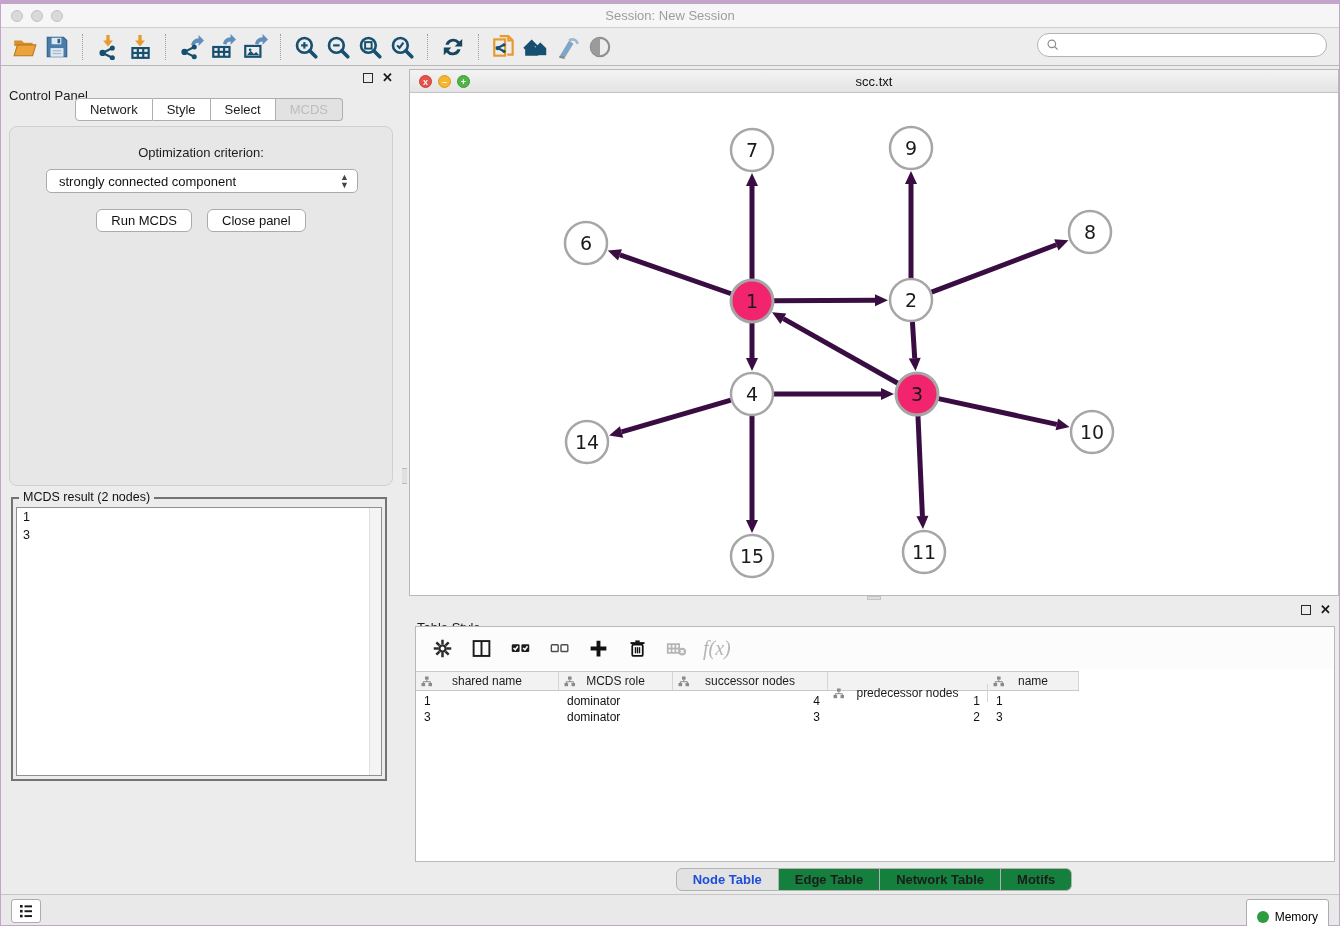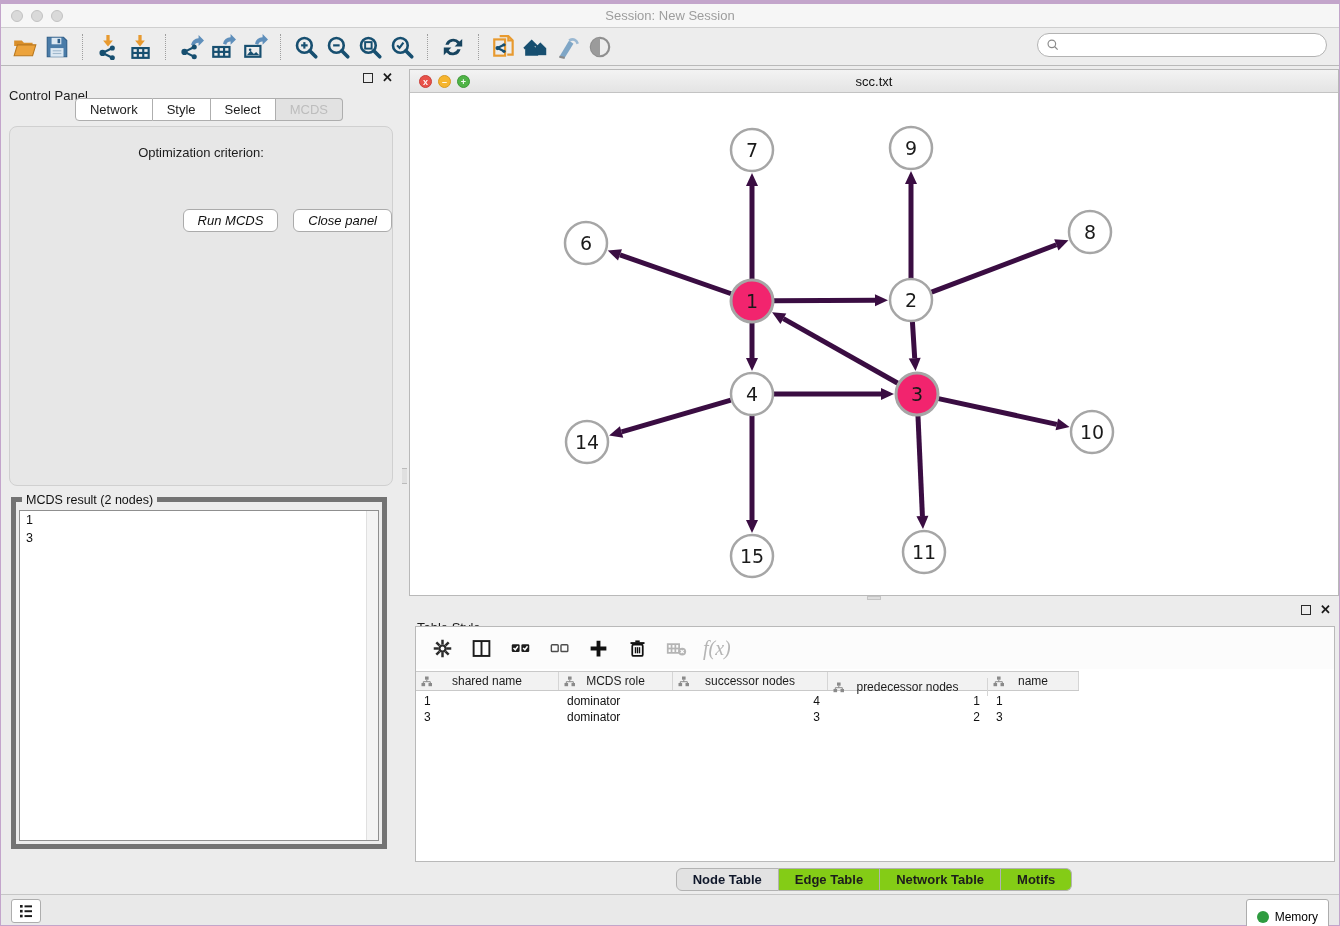--- a/index.html
+++ b/index.html
@@ -32,24 +32,24 @@
   .tabrow { position:absolute; left:0; top:30px; width:100%; display:flex; justify-content:center; }
   .tab { border:1px solid #aeaeae; border-left:none; background:#fff; font-size:13px; color:#1c1c1c; padding:3px 14px; cursor:default; }
   .tab:first-child { border-left:1px solid #aeaeae; border-radius:4px 0 0 4px;margin-left:16px; }
   .tab:last-child { border-radius:0 4px 4px 0; }
   .tab.selected { background:#e2e2e2; color:#bdbdbd; }
 
   .optbox { position:absolute; left:8px; top:58px; width:384px; height:360px; background:#e7e7e7; border:1px solid #d0d0d0; border-radius:8px; }
   .optlabel { position:absolute; left:0; right:0; top:18px; text-align:center; font-size:13px; color:#1c1c1c; }
   .macselect { position:absolute; left:36px; top:42px; width:312px; height:24px; background:#fff; border:1px solid #ababab; border-radius:5px; font-size:13px; color:#111; display:flex; align-items:center; padding-left:12px; }
   .stepper { position:absolute; right:8px; top:3px; display:flex; flex-direction:column; line-height:8px; font-size:9px; color:#444; }
-  .btnrow { position:absolute; left:0; right:0; top:82px; display:flex; justify-content:flex-end; gap:15px;font-style:italic; }
+  .btnrow { position:absolute; left:0; right:0; top:82px; display:flex; justify-content:center; gap:15px; }
   .btn { background:#fff; border:1px solid #ababab; border-radius:6px; font-size:13px; color:#111; padding:3px 14px; min-width:92px; text-align:center; cursor:default; }
 
-  .fieldset { position:absolute; left:10px; top:429px; width:376px; height:352px; border:5px solid #737373; }
+  .fieldset { position:absolute; left:10px; top:429px; width:376px; height:284px; border:2px solid #737373; }
   .legend { position:absolute; left:6px; top:-9px; background:#ececec; padding:0 4px; font-size:12.5px; color:#111; }
   .listbox { position:absolute; left:3px; top:8px; right:3px; bottom:3px; background:#fff; border:1px solid #8f8f8f; font-size:12.5px; color:#111; }
   .listbox .item { padding:1px 6px; line-height:16px; }
   .list-scroll { position:absolute; right:0; top:0; bottom:0; width:12px; background:#f4f4f4; border-left:1px solid #e0e0e0; }
 
   
   .vsplit { position:absolute; left:400px; top:64px; width:8px; height:826px; background:#ececec; }
   .vsplit .grip { position:absolute; left:1px; top:400px; width:5px; height:16px; border-top:1px solid #bbb; border-bottom:1px solid #bbb; background:#e0e0e0; }
   .hsplit-grip { position:absolute; left:457px; top:526px; width:14px; height:4px; background:#ddd; border:1px solid #c4c4c4; }
 
@@ -61,30 +61,30 @@
   .canvas { position:absolute; left:0; top:23px; width:928px; height:502px; background:#fff; }
   .canvas svg { width:100%; height:100%; }
 
   
   .tpanel { position:absolute; left:408px; top:596px; width:930px; height:294px; background:#ececec; }
   .tcontainer { position:absolute; left:6px; top:26px; width:920px; height:236px; background:#fff; border:1px solid #b9b9b9; }
   .ttoolbar { position:absolute; left:0; top:0; width:100%; height:42px; background:#fcfcfc; display:flex; align-items:center; gap:15px; padding-left:14px; }
   .ttoolbar .tibtn { width:24px; height:24px; display:flex; align-items:center; justify-content:center; }
   .ttoolbar svg { width:21px; height:21px; }
   .fx { font-family:"Liberation Serif", serif; font-style:italic; font-size:20px; color:#b5b5b5; }
-  .thead { position:absolute; left:0; top:44px; height:20px; display:flex; background:#f2f2f2; border-top:1px solid #c9c9c9; border-bottom:1px solid #c9c9c9;align-items:center; }
+  .thead { position:absolute; left:0; top:44px; height:20px; display:flex; background:#f2f2f2; border-top:1px solid #c9c9c9; border-bottom:1px solid #c9c9c9; }
   .thcell { position:relative; height:18px; border-right:1px solid #d5d5d5; display:flex; align-items:center; justify-content:center; font-size:12px; color:#1c1c1c; }
   .thcell svg { position:absolute; left:5px; width:11px; height:11px; }
   .trow { position:absolute; left:0; display:flex; height:16px; font-size:12px; color:#111; }
   .tcell { padding:0 8px; line-height:16px; white-space:nowrap; }
   .bottabs { position:absolute; left:0; right:0; top:268px; display:flex; justify-content:center; }
-  .btab { border:1px solid #b2b2b2; border-left:none; background:#84cc16; font-size:13px; font-weight:bold; color:#1c1c1c; padding:3px 16px; cursor:default; }
+  .btab { border:1px solid #b2b2b2; border-left:none; background:#15803d; font-size:13px; font-weight:bold; color:#1c1c1c; padding:3px 16px; cursor:default; }
   .btab:first-child { border-left:1px solid #b2b2b2; border-radius:6px 0 0 6px; }
   .btab:last-child { border-radius:0 6px 6px 0; }
-  .btab.selected { background:#e2e2e2; color:#0f172a; }
+  .btab.selected { background:#e2e2e2; color:#1d4ed8; }
 
   
   .statusbar { position:absolute; left:0; top:890px; width:100%; height:31px; background:#e9e9e9; border-top:1px solid #c6c6c6; }
   .status-left { position:absolute; left:10px; top:4px; width:30px; height:24px; background:#fff; border:1px solid #adadad; border-radius:3px; display:flex; align-items:center; justify-content:center; }
   .memorybtn { position:absolute; right:10px; top:4px; height:36px; background:#fff; border:1px solid #adadad; border-radius:3px; display:flex; align-items:center; padding:0 10px; gap:6px; font-size:12px; color:#000000; }
   .memdot { width:12px; height:12px; border-radius:50%; }
 </style>
 </head>
 <body>
 
@@ -265,20 +265,27 @@
     </div>
     <div class="tabrow" id="cp-tabs">
         <div class="tab">Network</div>
         <div class="tab">Style</div>
         <div class="tab">Select</div>
         <div class="tab selected">MCDS</div>
       </div>
 
     <div class="optbox">
       <div class="optlabel">Optimization criterion:</div>
+      <div class="macselect">
+        <span>strongly connected component</span>
+        <span class="stepper">
+            <span>▲</span>
+            <span>▼</span>
+          </span>
+      </div>
       <div class="btnrow">
         <div class="btn">Run MCDS</div>
         <div class="btn">Close panel</div>
       </div>
     </div>
 
     <div class="fieldset">
       <span class="legend">MCDS result (2 nodes)</span>
       <div class="listbox" id="mcds-list">
 

